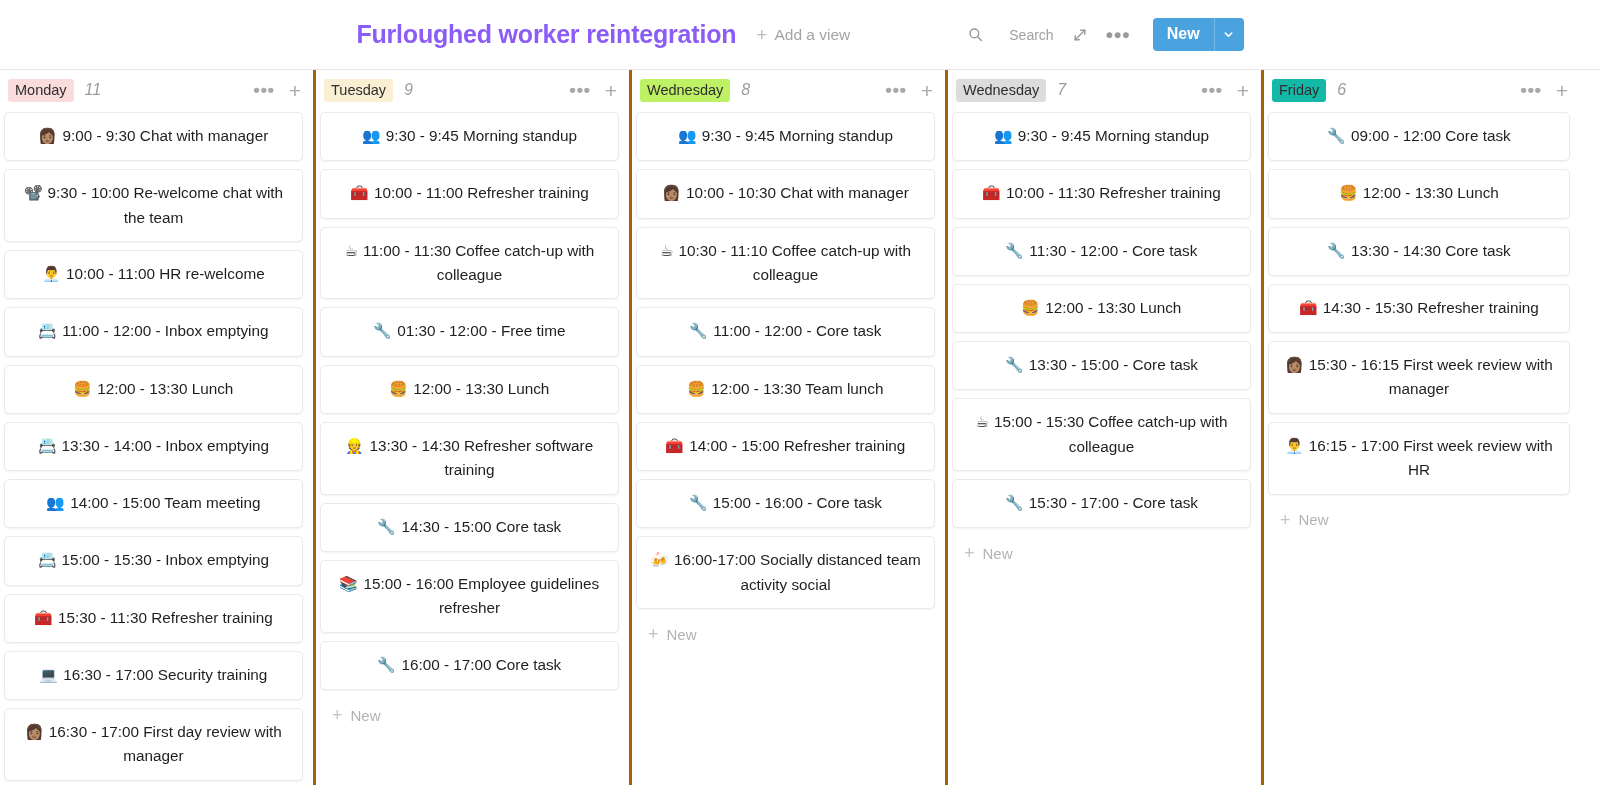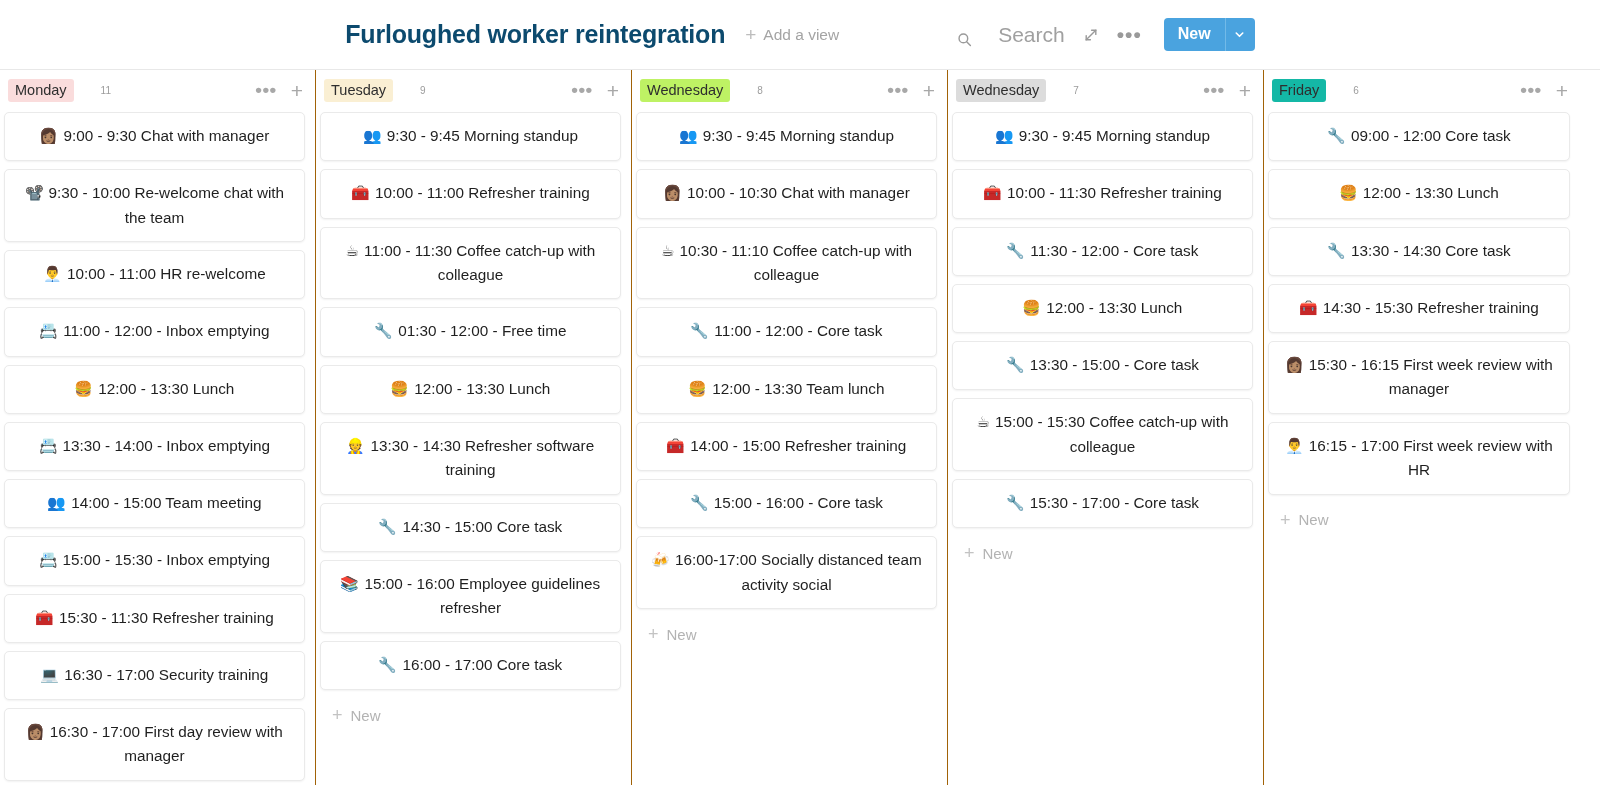--- a/index.html
+++ b/index.html
@@ -22,21 +22,21 @@
     position: relative;
   }
   .topbar-inner {
     display: flex;
     align-items: center;
     gap: 0px;
   }
   .page-title {
     font-size: 25px;
     font-weight: bold;
-    color: #0c4a6e;
+    color: #8b5cf6;
     letter-spacing: -0.2px;
     white-space: nowrap;
   }
   .add-view {
     display: flex;
     align-items: center;
     gap: 7px;
     margin-left: 20px;
     color: #a4a4a4;
     font-size: 15.5px;
@@ -44,25 +44,25 @@
     white-space: nowrap;
   }
   .plus-glyph {
     font-size: 19px;
     line-height: 1;
     color: #bdbdbd;
     font-weight: 300;
   }
   .search-box {
     display: flex;
-    align-items: flex-end;
+    align-items: flex-start;
     gap: 26px;
     margin-left: 118px;
     color: #a0a0a0;
-    font-size: 21px;
+    font-size: 14px;
     cursor: pointer;
   }
   .search-box svg { display: block; }
   .icon-btn {
     margin-left: 18px;
     color: #9a9a9a;
     cursor: pointer;
     display: flex;
     align-items: center;
     justify-content: center;
@@ -104,43 +104,44 @@
   
   .board {
     display: flex;
     align-items: flex-start;
     height: 715px;
     overflow: hidden;
   }
   .column {
     width: 316px;
     flex: 0 0 316px;
-    border-right: 1px solid #a16207;
+    border-right: 3px solid #a16207;
     height: 715px;
     padding: 0 10px 0 4px;
   }
   .column:last-child { border-right: none; }
 
   .col-header {
     display: flex;
     align-items: center;
     height: 40px;
     padding: 0 2px 0 4px;
   }
   .day-badge {
     font-size: 14.5px;
     color: #2e2e2e;
     padding: 3px 7px 4px 7px;
     border-radius: 3px;
     white-space: nowrap;
   }
   .day-count {
-    font-size: 10px;
+    font-size: 16px;
     color: #9c9c9c;
-    margin-left: 27px;
+    margin-left: 11px;
+    font-style: italic;
   }
   .col-header-actions {
     margin-left: auto;
     display: flex;
     align-items: center;
     gap: 14px;
   }
   .col-dots {
     font-size: 19px;
     line-height: 10px;

